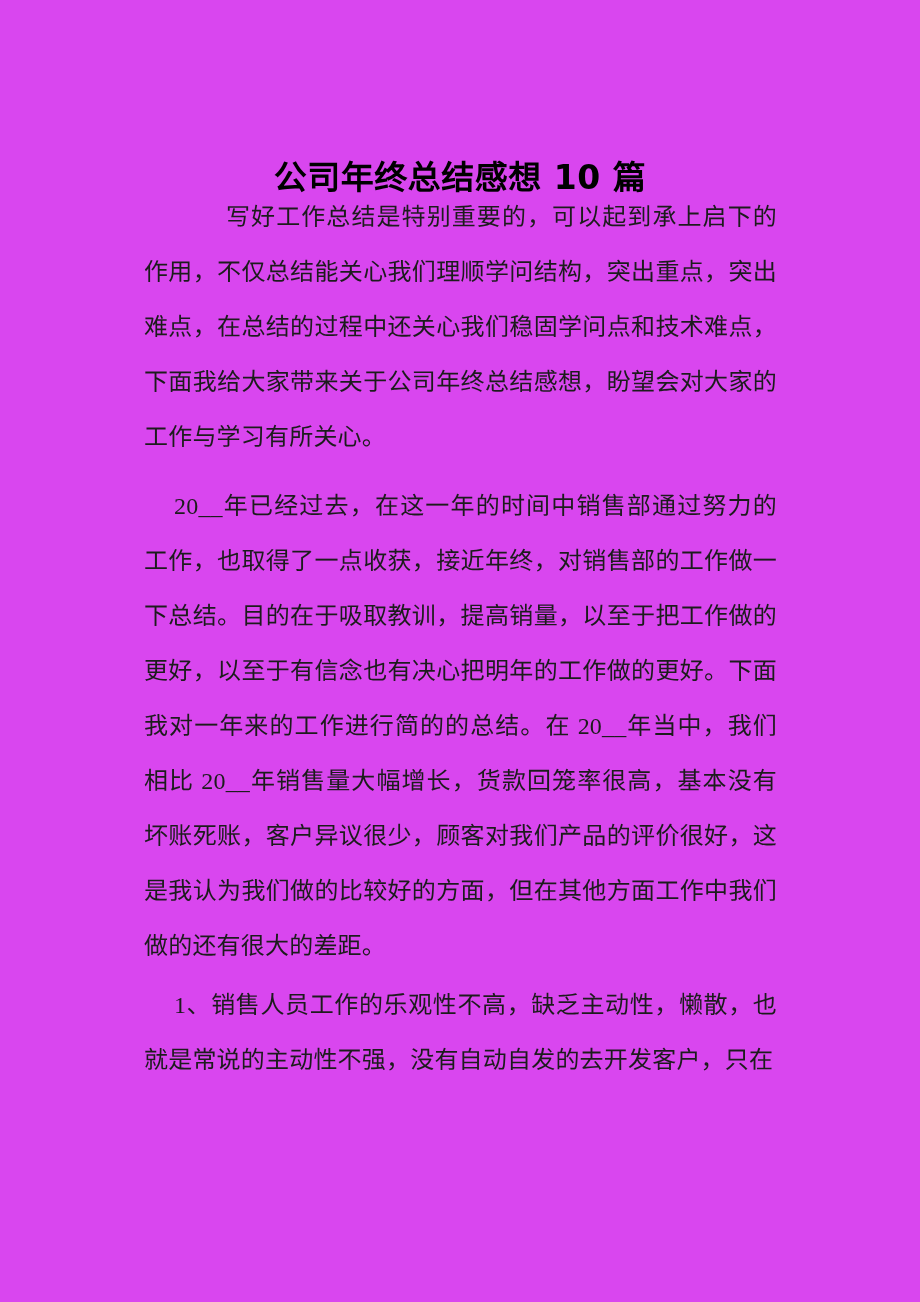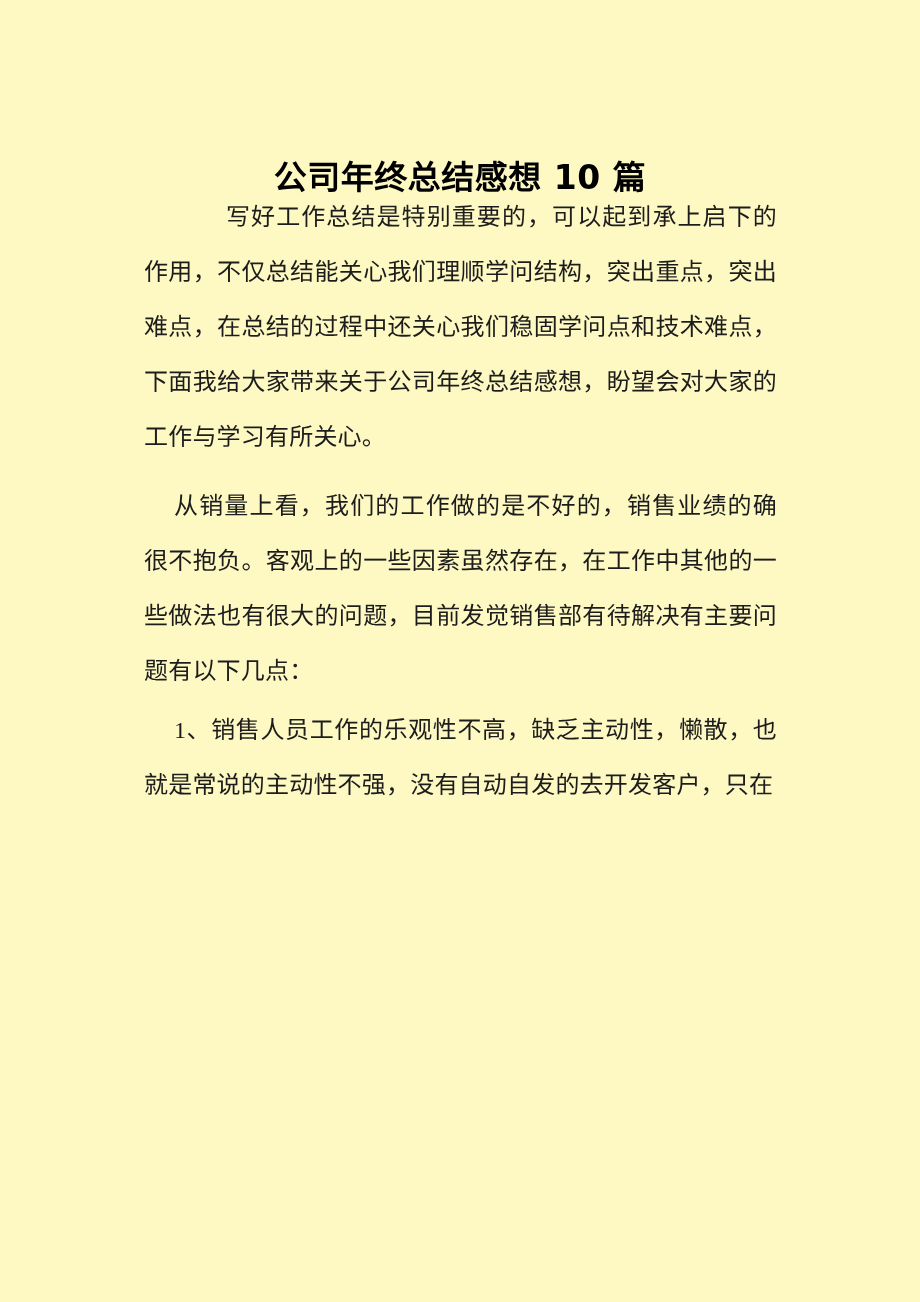--- a/index.html
+++ b/index.html
@@ -15,21 +15,21 @@
     overflow: hidden;
     font-family: "Liberation Serif", "DejaVu Serif", serif;
     color: #1a1a1a;
     -webkit-font-smoothing: antialiased;
   }
 
   .page {
     position: relative;
     width: 920px;
     height: 1302px;
-    background: #fef9c3;
+    background: #d946ef;
     box-sizing: border-box;
   }
 
   
   .doc-title {
     position: absolute;
     left: 0;
     top: 134px;
     width: 920px;
     text-align: center;
@@ -96,20 +96,20 @@
 
   <h1 class="doc-title">公司年终总结感想 10 篇</h1>
 
   <div class="body-col">
 
     <p class="para para--lead">写好工作总结是特别重要的，可以起到承上启下的作用，不仅总结能关心我们理顺学问结构，突出重点，突出难点，在总结的过程中还关心我们稳固学问点和技术难点，下面我给大家带来关于公司年终总结感想，盼望会对大家的工作与学习有所关心。</p>
 
     <div class="gap-sm"></div>
 
 
+    <p class="para para--indent">20__年已经过去，在这一年的时间中销售部通过努力的工作，也取得了一点收获，接近年终，对销售部的工作做一下总结。目的在于吸取教训，提高销量，以至于把工作做的更好，以至于有信念也有决心把明年的工作做的更好。下面我对一年来的工作进行简的的总结。在 20__年当中，我们相比 20__年销售量大幅增长，货款回笼率很高，基本没有坏账死账，客户异议很少，顾客对我们产品的评价很好，这是我认为我们做的比较好的方面，但在其他方面工作中我们做的还有很大的差距。</p>
 
-    <p class="para para--indent">从销量上看，我们的工作做的是不好的，销售业绩的确很不抱负。客观上的一些因素虽然存在，在工作中其他的一些做法也有很大的问题，目前发觉销售部有待解决有主要问题有以下几点：</p>
 
     <p class="para para--indent">1、销售人员工作的乐观性不高，缺乏主动性，懒散，也就是常说的主动性不强，没有自动自发的去开发客户，只在</p>
 
   </div>
 
 </div>
 
 </body></html>

